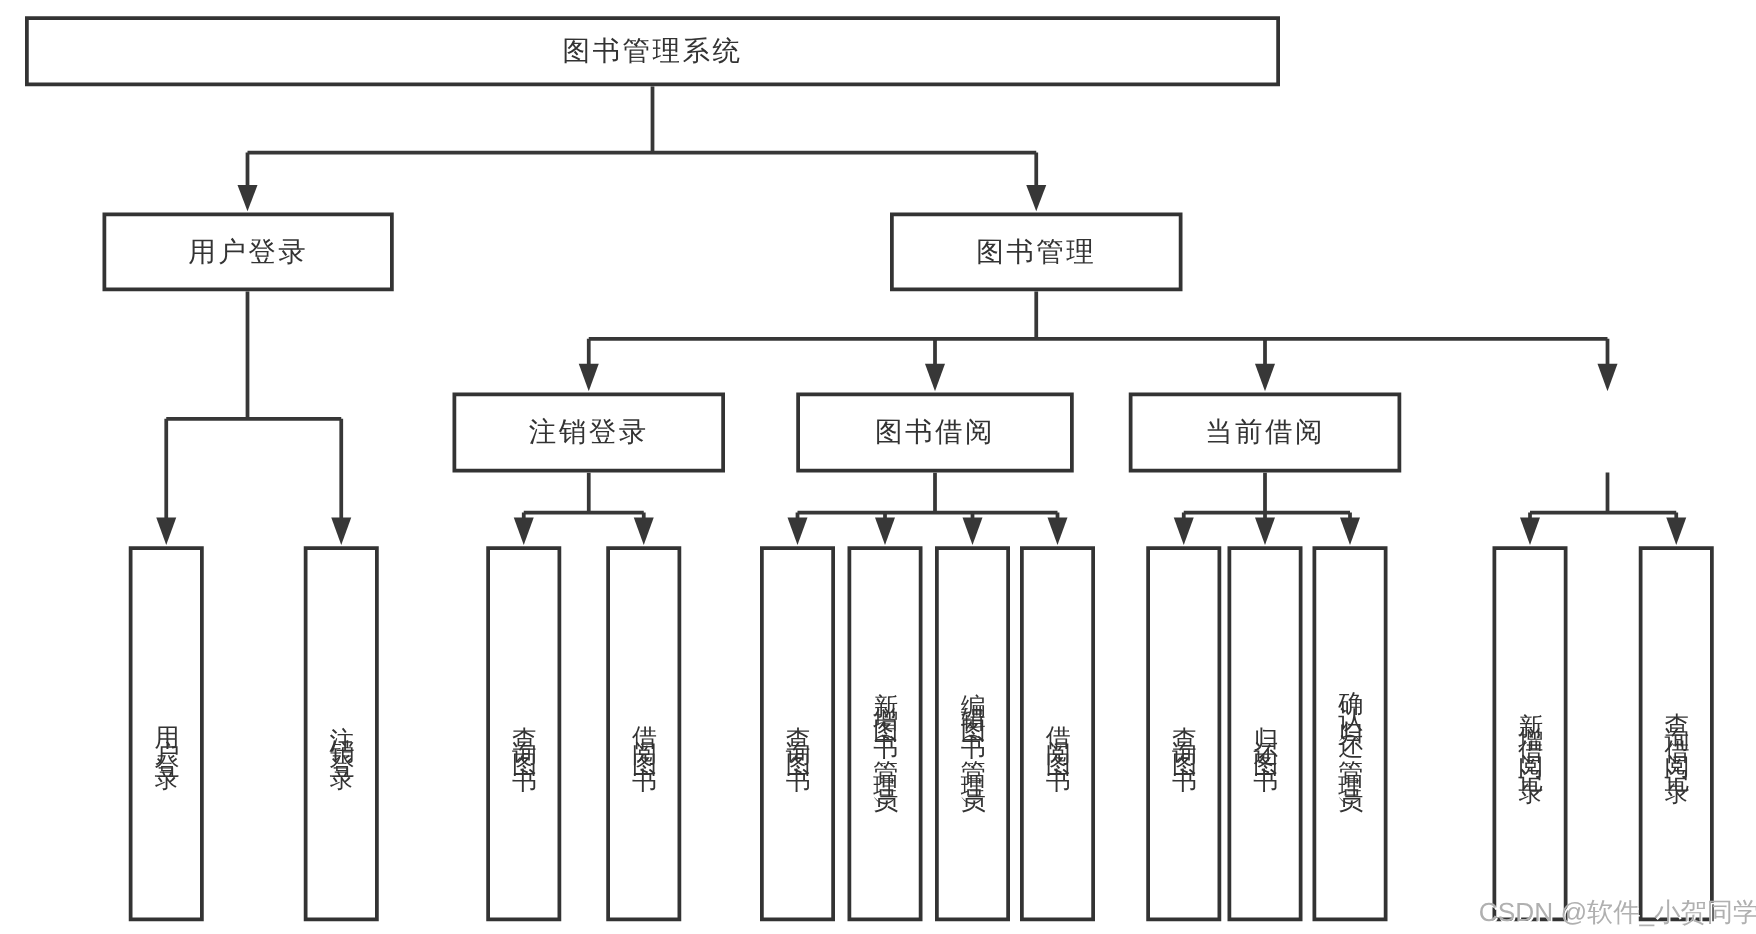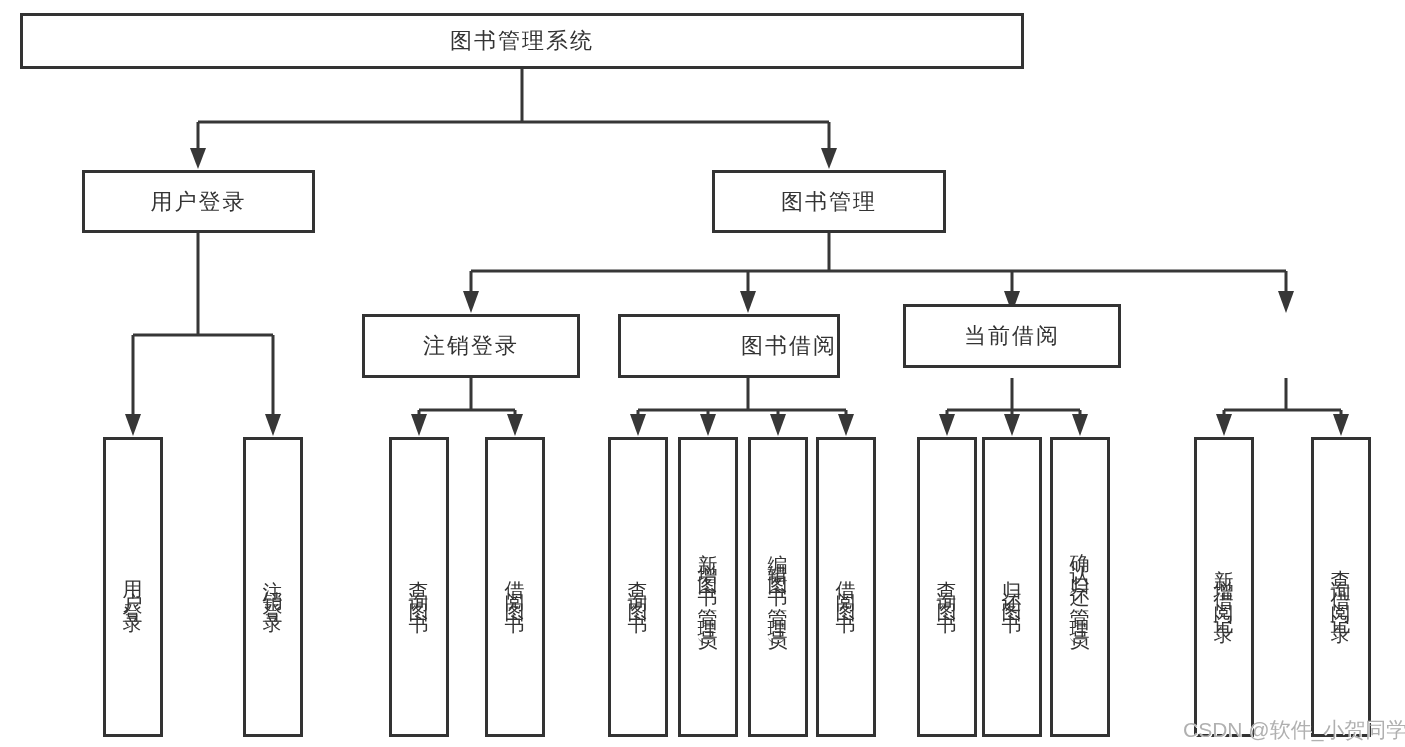--- a/index.html
+++ b/index.html
@@ -115,24 +115,24 @@
   <div class="node h" style="left:82px; top:170px; width:233px; height:63px;">
     <span class="lbl">用户登录</span>
   </div>
   <div class="node h" style="left:712px; top:170px; width:234px; height:63px;text-align:center;">
     <span class="lbl">图书管理</span>
   </div>
 
   <div class="node h" style="left:362px; top:314px; width:218px; height:64px;">
     <span class="lbl">注销登录</span>
   </div>
-  <div class="node h" style="left:618px; top:314px; width:222px; height:64px;justify-content:flex-end;">
+  <div class="node h" style="left:637px; top:314px; width:222px; height:64px;">
     <span class="lbl">图书借阅</span>
   </div>
-  <div class="node h" style="left:903px; top:304px; width:218px; height:64px;">
+  <div class="node h" style="left:903px; top:314px; width:218px; height:64px;">
     <span class="lbl">当前借阅</span>
   </div>
 
   <div class="node v" style="left:103px;">
     <span class="vtext">用户登录</span>
   </div>
   <div class="node v" style="left:243px;">
     <span class="vtext">注销登录</span>
   </div>
   <div class="node v" style="left:389px;">

